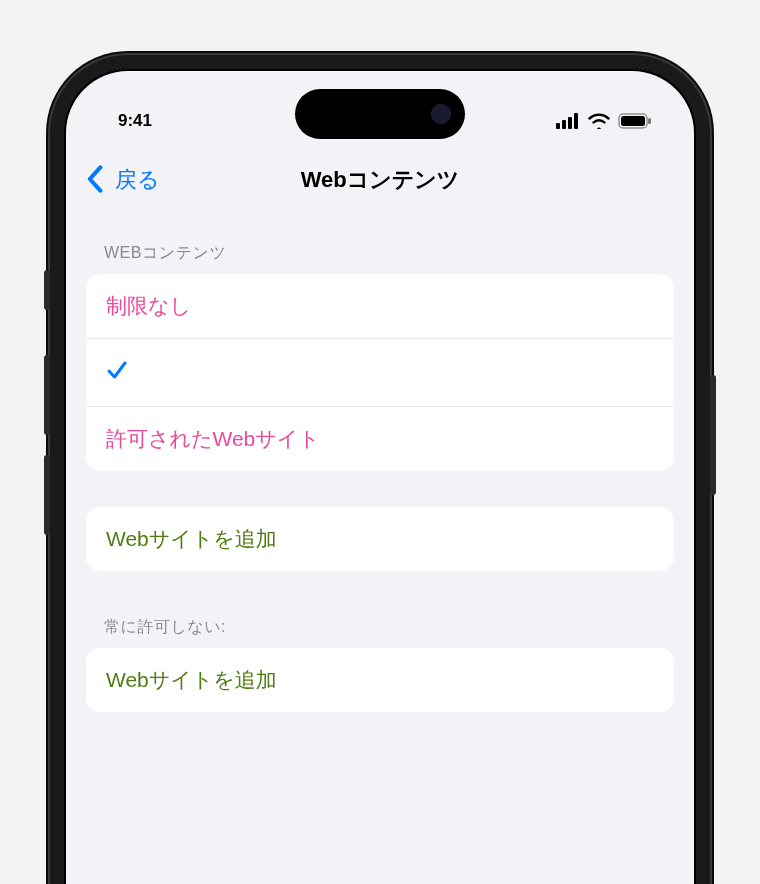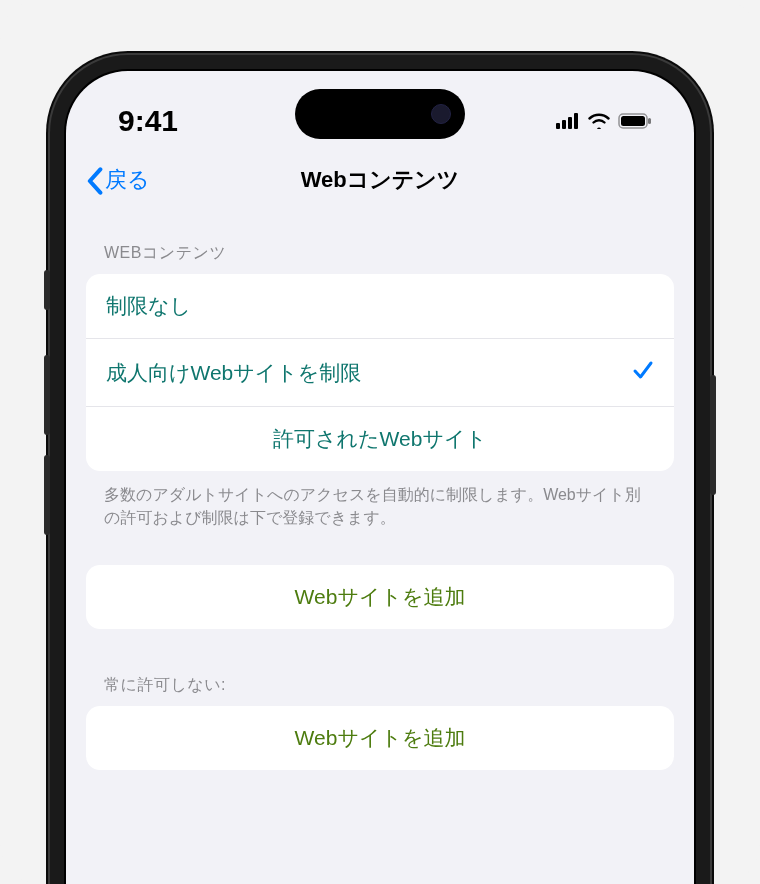--- a/index.html
+++ b/index.html
@@ -82,41 +82,41 @@
     }
     .status-bar {
       display: flex;
       justify-content: space-between;
       align-items: center;
       padding: 28px 42px 0 52px;
       height: 72px;
       font-weight: 600;
     }
     .status-time {
-      font-size: 30px;
+      font-size: 17px;
       font-weight: 600;
       color: #000;
     }
     .status-icons {
       display: flex;
       align-items: center;
       gap: 8px;
     }
     .nav-bar {
       display: flex;
       align-items: center;
       padding: 22px 20px 18px 20px;
       position: relative;
     }
     .back-button {
       display: flex;
-      align-items: flex-end;
+      align-items: flex-start;
       color: #007aff;
       font-size: 22px;
-      gap: 2px;
+      gap: 12px;
     }
     .nav-title {
       position: absolute;
       left: 50%;
       transform: translateX(-50%);
       font-size: 22px;
       font-weight: 600;
       color: #000;
     }
     .content {
@@ -132,26 +132,25 @@
       background: #fff;
       border-radius: 14px;
       overflow: hidden;
     }
     .list-row {
       display: flex;
       align-items: center;
       justify-content: space-between;
       padding: 18px 20px;
       font-size: 21px;
-      color: #0f766e;
+      color: #ec4899;
       border-bottom: 1px solid #e5e5ea;
     }
     .list-row:last-child {
       border-bottom: none;
-      justify-content: center;
     }
     .list-row.link {
       color: #4d7c0f;
     }
     .checkmark {
       color: #007aff;
       font-size: 26px;
       font-weight: 600;
     }
     .section-footer {
@@ -212,32 +211,30 @@
           <div class="nav-title">Webコンテンツ</div>
         </div>
 
         <div class="content">
           <div class="section-header">WEBコンテンツ</div>
           <div class="list-group">
             <div class="list-row">
               <span>制限なし</span>
             </div>
             <div class="list-row">
-              <span>成人向けWebサイトを制限</span>
               <span class="checkmark">
                 <svg width="22" height="22" viewBox="0 0 22 22">
                   <path d="M3 12 L8.5 18 L19 4" stroke="#007aff" stroke-width="3" fill="none" stroke-linecap="round" stroke-linejoin="round"></path>
                 </svg>
               </span>
             </div>
             <div class="list-row">
               <span>許可されたWebサイト</span>
             </div>
           </div>
-          <div class="section-footer">多数のアダルトサイトへのアクセスを自動的に制限します。Webサイト別の許可および制限は下で登録できます。</div>
 
           <div class="spacer"></div>
 
           <div class="list-group">
             <div class="list-row link">
               <span>Webサイトを追加</span>
             </div>
           </div>
 
           <div class="spacer"></div>

